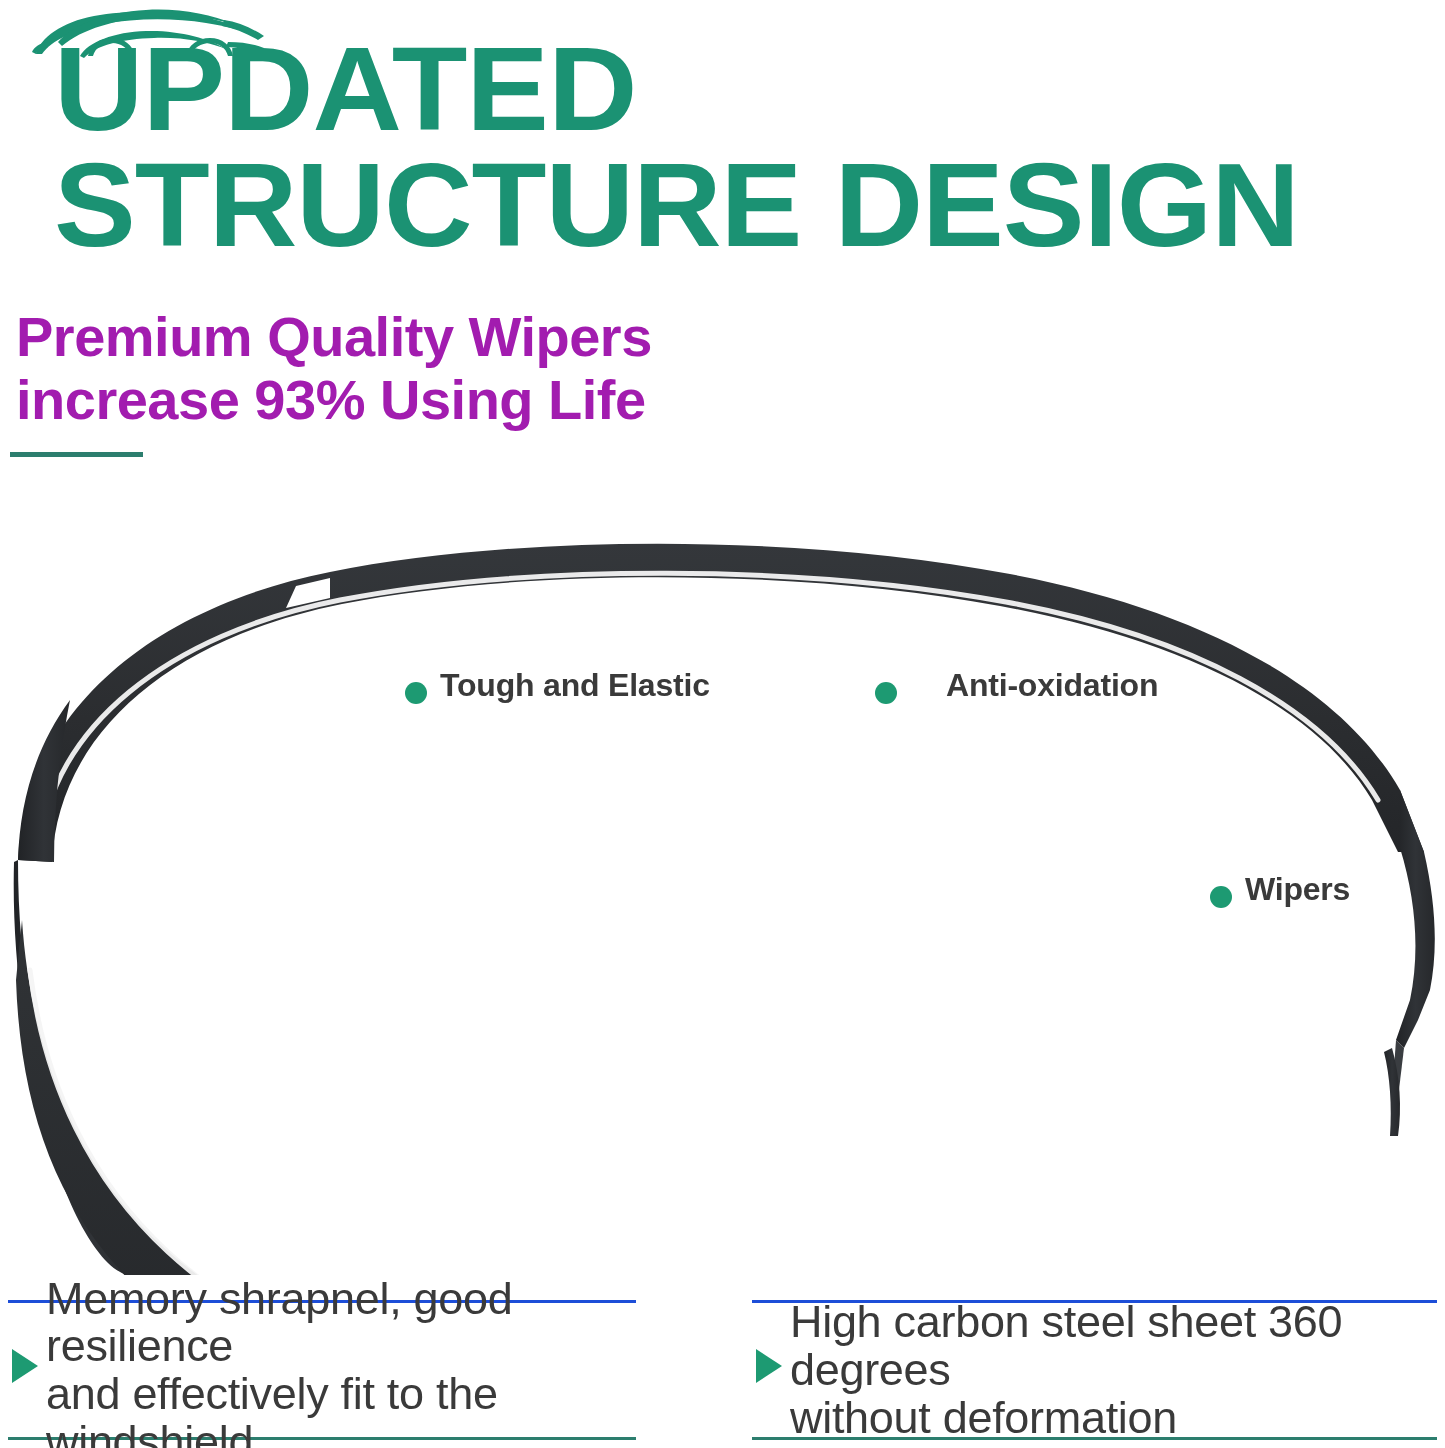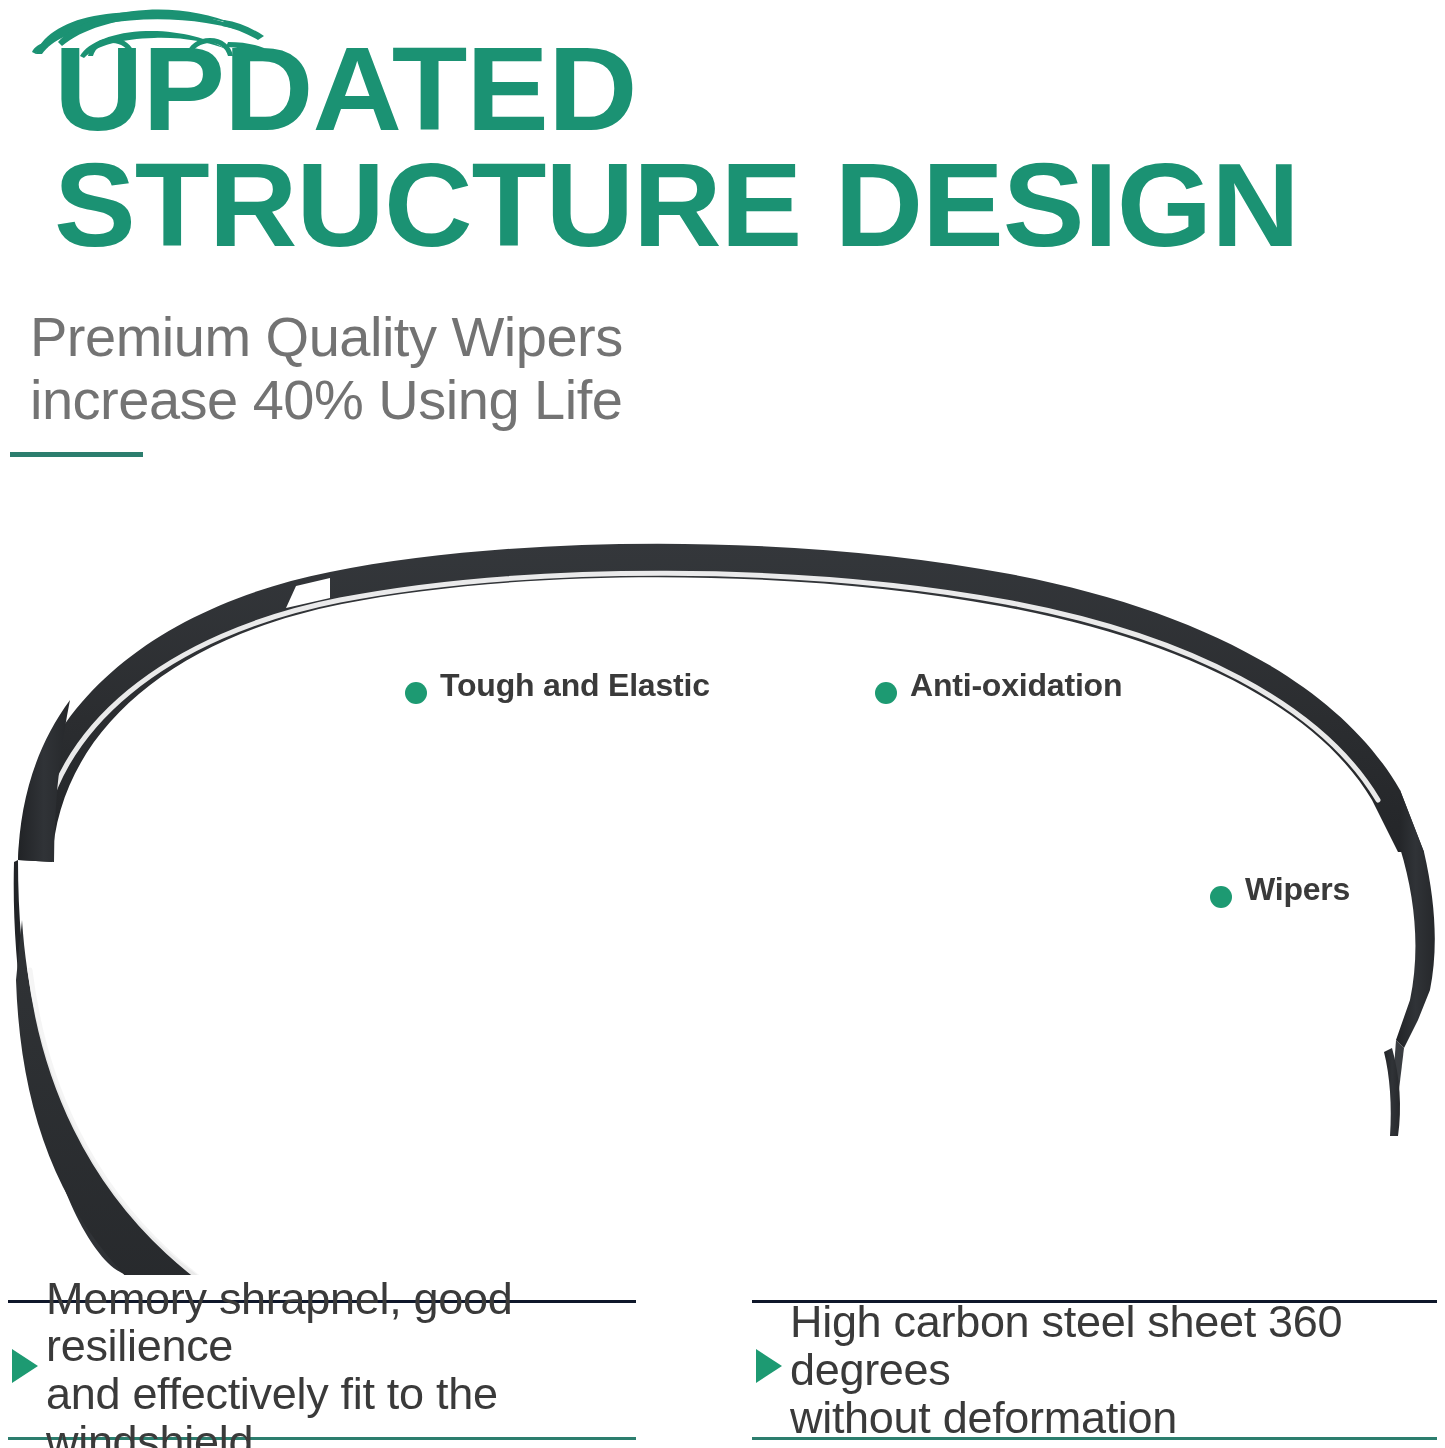--- a/index.html
+++ b/index.html
@@ -55,30 +55,29 @@
     font-size: 118px;
     transform: scaleX(1.04);
   }
   #subtitle-block {
     position: absolute;
     left: 16px;
     top: 306px;
     width: 1000px;
   }
   .subtitle-line {
-    color: #737373;
+    color: #a21caf;
     font-family: "Liberation Sans Narrow", "Liberation Sans", sans-serif;
-    font-weight: 400;
+    font-weight: 700;
     font-size: 56px;
     line-height: 1.12;
     letter-spacing: -0.5px;
     white-space: nowrap;
     transform: scaleX(1.0);
     transform-origin: left center;
-    margin-left: 14px;
   }
   #subtitle-rule {
     position: absolute;
     left: 10px;
     top: 452px;
     width: 133px;
     height: 5px;
     background: #2c7e6e;
   }
 
@@ -115,21 +114,21 @@
   .feature-text {
     color: #3a3a3a;
     font-family: "Liberation Sans Narrow", "Liberation Sans", sans-serif;
     font-weight: 700;
     font-size: 32px;
     line-height: 1.12;
     letter-spacing: -0.2px;
     white-space: pre-line;
   }
   #feature-tough    { left: 405px;  top: 668px; }
-  #feature-anti-ox  { left: 875px;  top: 668px; }
+  #feature-anti-ox  { left: 875px;  top: 668px; gap: 36px; }
   #feature-strength { left: 108px;  top: 855px; }
   #feature-quieter  { left: 1210px; top: 872px; }
 
   
   #badge-360 {
     position: absolute;
     left: 578px;
     top: 792px;
     width: 350px;
     height: 225px;
@@ -162,21 +161,21 @@
     position: absolute;
     left: 0;
     top: 1300px;
     width: 1445px;
     height: 148px;
   }
   .caption {
     position: absolute;
     top: 0;
     height: 140px;
-    border-top: 3px solid #0f172a;
+    border-top: 3px solid #1d4ed8;
     border-bottom: 3px solid #2c7e6e;
     display: flex;
     align-items: center;
     box-sizing: border-box;
   }
   #caption-left  { left: 8px;   width: 628px; }
   #caption-right { left: 752px; width: 685px; }
   .caption-marker {
     flex: 0 0 auto;
     width: 0;
@@ -227,21 +226,21 @@
       </svg>
     </div>
 
     <div id="title-block">
       <div class="title-line" id="title-line-1">UPDATED</div>
       <div class="title-line" id="title-line-2">STRUCTURE DESIGN</div>
     </div>
 
     <div id="subtitle-block">
       <div class="subtitle-line">Premium Quality Wipers</div>
-      <div class="subtitle-line">increase 40% Using Life</div>
+      <div class="subtitle-line">increase 93% Using Life</div>
     </div>
 
     <div id="subtitle-rule"></div>
   </div>
 
   <div id="product-area">
     <svg id="product-svg" viewBox="0 0 1445 775">
       <defs>
         <linearGradient id="gradTop" x1="0" y1="0" x2="0" y2="1">
           <stop offset="0%" stop-color="#34373b"></stop>

